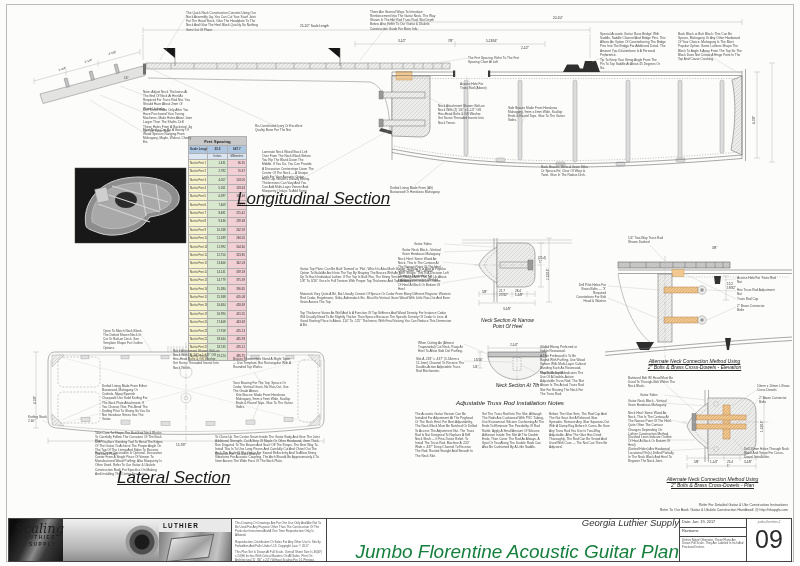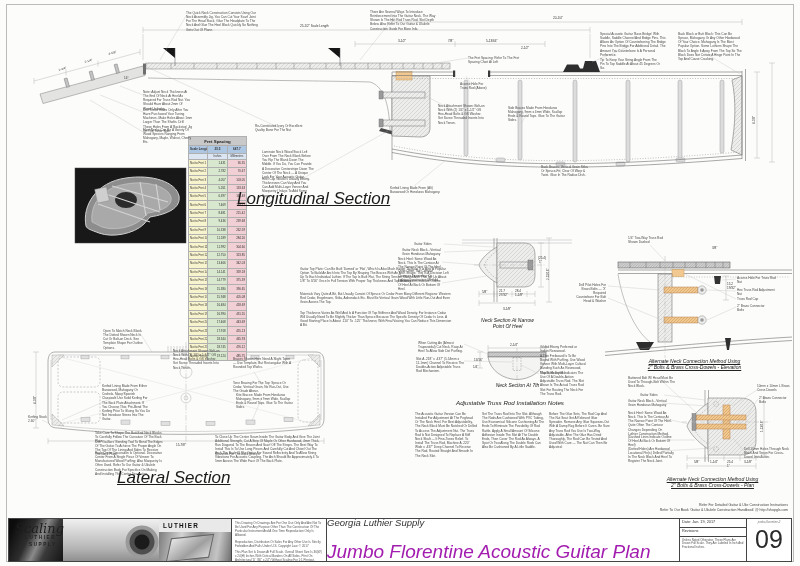--- a/index.html
+++ b/index.html
@@ -43,24 +43,24 @@
   .lg-sub{position:absolute;left:16px;top:16px;font-size:4.6px;letter-spacing:1.6px;font-weight:bold;color:#222;}
   .lg-sub2{position:absolute;left:20px;top:23px;font-size:4.6px;letter-spacing:1.6px;font-weight:bold;color:#222;}
   .lg-band{position:absolute;left:150px;top:0;width:72px;height:13px;background:#e9e9e9;
            font-size:6.4px;font-weight:bold;letter-spacing:1.2px;color:#111;line-height:13px;padding-left:4px;}
   .lg-p3{position:absolute;left:150px;top:13px;width:72px;height:29px;
          background:linear-gradient(100deg,#7d7d7d,#d2d2d2 30%,#8c8c8c 55%,#c4c4c4 80%,#6f6f6f);}
   .lg-blank{position:absolute;left:160px;top:17px;width:40px;height:22px;transform:skew(-18deg) rotate(-6deg);
             background:linear-gradient(140deg,#e6e6e6,#9f9f9f 60%,#d8d8d8);border:0.5px solid #666;}
   .tb-notes{width:88px;border-right:1px solid #444;padding:2px 3px;font-size:3px;line-height:1.35;color:#555;}
   .tb-notes p{margin:0 0 2.5px 0;}
-  .tb-title{flex:1;border-right:1px solid #444;text-align:left;display:flex;flex-direction:column;
+  .tb-title{flex:1;border-right:1px solid #444;text-align:right;display:flex;flex-direction:column;
             justify-content:center;gap:13px;}
   .tb-company{font-style:italic;font-size:9.5px;color:#333;}
-  .tb-main{font-style:italic;font-size:19px;color:#a21caf;white-space:nowrap;}
+  .tb-main{font-style:italic;font-size:19px;color:#15803d;white-space:nowrap;}
   .tb-meta{width:66px;border-right:1px solid #444;display:flex;flex-direction:column;font-size:3.8px;color:#333;}
   .tb-meta .row{border-bottom:0.5px solid #444;padding:1px 2px;height:6px;}
   .tb-meta .scale-note{padding:1.5px 2px;font-size:2.9px;line-height:1.3;color:#555;}
   .tb-sheet{width:44px;display:flex;flex-direction:column;align-items:center;}
   .tb-file{font-size:2.8px;font-style:italic;color:#777;margin-top:1px;}
   .tb-num{font-size:25px;color:#2a2a2a;line-height:1.2;}
 </style>
 </head>
 <body>
 

